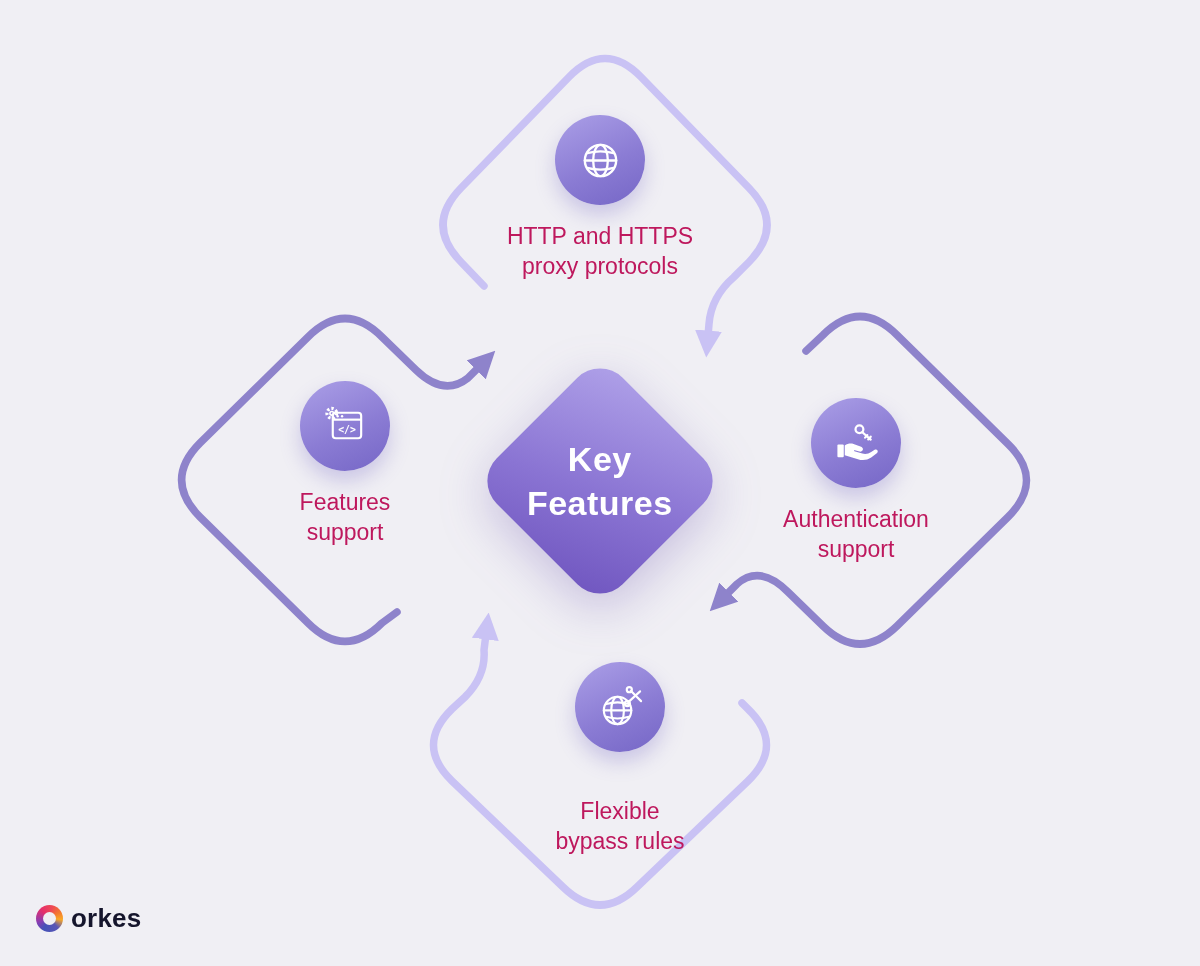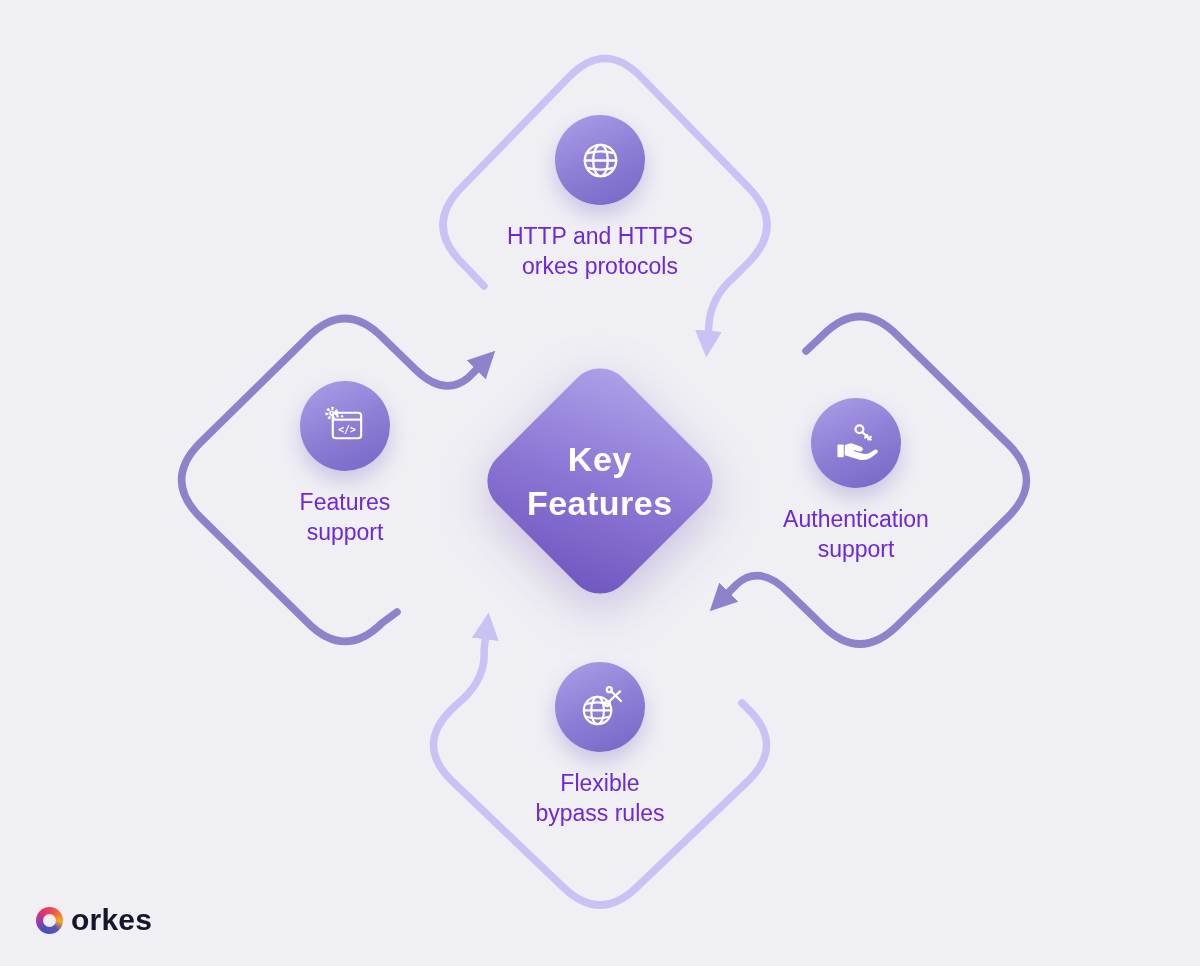--- a/index.html
+++ b/index.html
@@ -9,31 +9,31 @@
     background:#f0eff4;
   }
   .canvas{position:relative;width:1200px;height:966px;background:#f0eff4;}
 
   svg.loops{position:absolute;left:0;top:0;z-index:1;}
   .loop{fill:none;stroke-width:7.5;stroke-linecap:round;}
 
   .node{position:absolute;width:320px;display:flex;flex-direction:column;align-items:center;z-index:3;}
   .node-top{left:440px;top:115px;}
   .node-right{left:696px;top:398px;}
-  .node-bottom{left:440px;top:662px;}
+  .node-bottom{left:460px;top:662px;gap:28px;}
   .node-left{left:185px;top:381px;}
 
   .icon-circle{
     width:90px;height:90px;border-radius:50%;
     background:linear-gradient(155deg,#ab9fe7 0%,#8b7cd4 55%,#7566c6 100%);
     display:flex;align-items:center;justify-content:center;
     box-shadow:0 10px 20px rgba(104,88,190,.28);
   }
   .node-label{
-    margin-top:16px;text-align:center;font-size:23px;color:#6d28d9;
+    margin-top:16px;text-align:center;font-size:23px;color:#be185d;
     line-height:1.32;font-weight:500;
   }
   .node-label span{display:block;}
 
   .diamond-wrap{
     position:absolute;left:511px;top:392px;width:178px;height:178px;z-index:2;
     filter:drop-shadow(0 14px 24px rgba(92,70,170,.28));
   }
   .diamond{
     width:100%;height:100%;border-radius:32px;transform:rotate(45deg);
@@ -45,21 +45,21 @@
     text-align:center;line-height:1.3;letter-spacing:.5px;
   }
   .diamond-text span{display:block;}
 
   .logo{position:absolute;left:36px;top:903px;display:flex;align-items:center;gap:8px;z-index:3;}
   .logo-mark{
     width:27px;height:27px;border-radius:50%;position:relative;display:inline-block;
     background:conic-gradient(from 210deg,#4452b8 0%,#8a3db2 12%,#e62e6b 30%,#ee4b54 46%,#f4792e 58%,#f9a825 68%,#5a55b5 80%,#4452b8 100%);
   }
   .logo-mark::after{content:"";position:absolute;inset:7px;border-radius:50%;background:#f0eff4;}
-  .logo-text{font-size:30px;font-weight:700;color:#15152c;letter-spacing:.2px;}
+  .logo-text{font-size:26px;font-weight:700;color:#15152c;letter-spacing:.2px;}
 </style>
 </head>
 <body>
 
 <div class="canvas">
 
   <svg class="loops" width="1200" height="966" viewBox="0 0 1200 966">
     <defs>
       <marker id="arrow-light" viewBox="0 0 10 10" refX="2" refY="5" markerWidth="3.6" markerHeight="3.6" orient="auto">
         <path d="M0,0 L10,5 L0,10 Z" fill="#c9c2f4"></path>
@@ -94,21 +94,21 @@
           <circle cx="24" cy="24" r="16"></circle>
           <ellipse cx="24" cy="24" rx="7.5" ry="16"></ellipse>
           <line x1="8" y1="24" x2="40" y2="24"></line>
           <path d="M10.5 16.5 Q24 12.8 37.5 16.5"></path>
           <path d="M10.5 31.5 Q24 35.2 37.5 31.5"></path>
         </g>
       </svg>
     </div>
     <div class="node-label">
       <span>HTTP and HTTPS</span>
-      <span>orkes protocols</span>
+      <span>proxy protocols</span>
     </div>
   </div>
 
   <div class="node node-right">
     <div class="icon-circle">
       <svg viewBox="0 0 48 48" width="47" height="47">
         <g fill="#fff">
           <rect x="4.5" y="25" width="6.5" height="13" rx="1"></rect>
           <path d="M12 36 L12 26 C15 24 18 23.5 21 24.5 L28 27 C30 27.7 31 29 30.5 30.5 C30 32 28.5 32.6 27 32.2 L21.5 30.7 L21.8 31.8 L30 34.3 C33 35.2 36.3 34.6 39 32.8 L42.5 30.4 C43.7 29.6 45.2 30.2 45.6 31.5 C45.9 32.4 45.5 33.4 44.7 34 L39 38.3 C35 41 30 41.6 25.5 40 Z"></path>
         </g>

